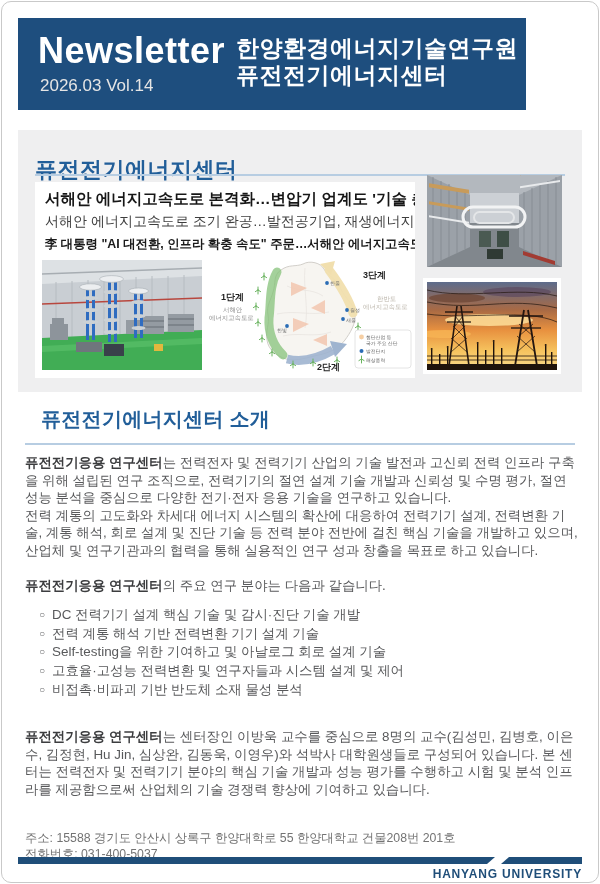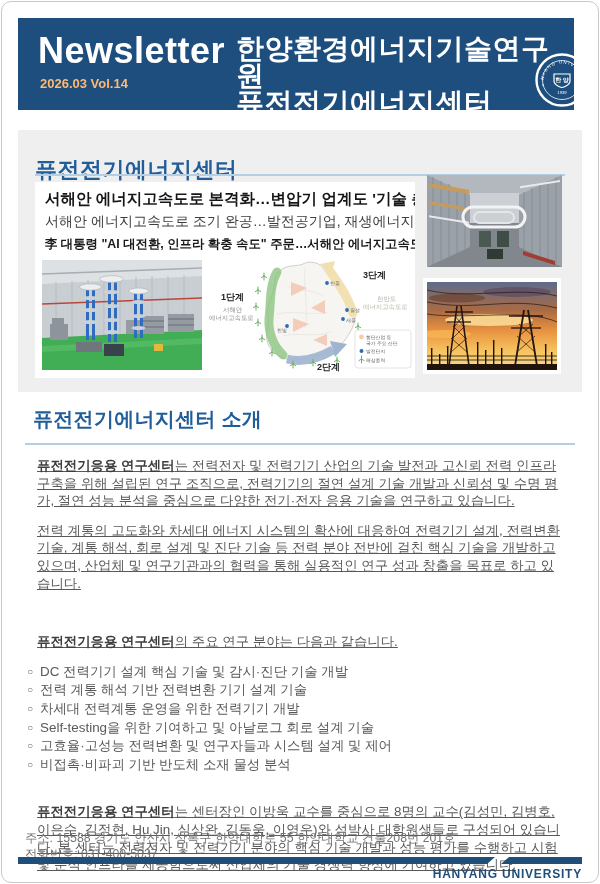--- a/index.html
+++ b/index.html
@@ -1,47 +1,47 @@
 <!DOCTYPE html>
 <html><head>
 <meta charset="utf-8">
 <style>
   html,body{margin:0;padding:0;background:#ffffff;}
   .page{position:relative;width:600px;height:884px;background:#fff;overflow:hidden;
         font-family:"Liberation Sans","DejaVu Sans",sans-serif;}
   .page-border{position:absolute;inset:1px;border:1px solid #c9c9c9;border-radius:10px;pointer-events:none;}
 
   
-  .topbar{position:absolute;left:18px;top:18px;width:556px;height:92px;background:#1E4E7E;}
+  .topbar{position:absolute;left:18px;top:18px;width:508px;height:92px;background:#1E4E7E;}
   .nl-title{position:absolute;left:20px;top:12px;color:#fff;font-size:36px;font-weight:600;letter-spacing:0.5px;}
-  .nl-issue{position:absolute;left:22px;top:58px;color:#fdba74;font-size:13px;font-weight:700;}
-  .org{position:absolute;left:218px;top:17px;color:#fff;font-weight:700;font-size:28px;line-height:27px;letter-spacing:0.5px;}
+  .nl-issue{position:absolute;left:22px;top:58px;color:#e5e5e5;font-size:17px;font-weight:400;}
+  .org{position:absolute;left:218px;top:17px;color:#fff;font-weight:700;font-size:23px;line-height:27px;letter-spacing:0.5px;}
   .logo-wrap{position:absolute;left:516px;top:34px;width:56px;height:56px;}
 
   
   .panel{position:absolute;left:18px;top:130px;width:564px;height:262px;background:#efeff0;}
   .panel-title{position:absolute;left:17px;top:10px;color:#215E99;font-size:22px;font-weight:700;letter-spacing:0.5px;}
   .panel-rule{position:absolute;left:17px;top:44px;width:530px;height:2px;background:#B7CDE2;}
   .news-box{position:absolute;left:17px;top:52px;width:380px;height:196px;background:#ffffff;overflow:hidden;}
   .hl1{position:absolute;left:10px;top:7px;font-size:15.5px;font-weight:700;color:#161616;white-space:nowrap;}
   .hl2{position:absolute;left:10px;top:31px;font-size:14px;font-weight:500;color:#3e3e3e;white-space:nowrap;}
   .hl3{position:absolute;left:10px;top:54px;font-size:12.4px;font-weight:700;color:#1a1a1a;white-space:nowrap;}
   .lab-photo{position:absolute;left:7px;top:78px;width:160px;height:110px;}
   .map-figure{position:absolute;left:172px;top:74px;width:206px;height:120px;}
   .img-factory{position:absolute;left:409px;top:45px;width:135px;height:92px;}
   .img-sunset{position:absolute;left:405px;top:148px;width:138px;height:96px;background:#fff;padding:4px;box-sizing:border-box;}
 
   
   .intro{position:absolute;left:25px;top:406px;width:553px;}
-  .intro-title{color:#215E99;font-size:20px;font-weight:700;letter-spacing:0.3px;margin:0 0 10px 8px;}
+  .intro-title{color:#215E99;font-size:20px;font-weight:700;letter-spacing:0.3px;margin:0 0 10px 16px;}
   .intro-rule{width:550px;height:2px;background:#B7CDE2;margin-bottom:9px;}
-  .para{margin:12px;font-size:13.4px;line-height:17.6px;color:#58595b;text-decoration:underline;}
+  .para{margin:0;font-size:13.4px;line-height:17.6px;color:#58595b;}
   .para .b{font-weight:700;color:#3c3d3f;}
   .spacer{height:17px;}
-  ul.fields{margin:0;padding:0;list-style:none;}
+  ul.fields{margin:12px;padding:0;list-style:none;}
   ul.fields li{font-size:13.4px;line-height:17.6px;color:#58595b;}
   ul.fields li::before{content:"○";font-size:10px;color:#6b6c6e;margin:0 7px 0 2px;position:relative;top:-1px;}
 
   
   .footer-text{position:absolute;left:25px;top:830px;font-size:12.3px;line-height:16px;color:#737373;}
   .bar{position:absolute;top:857px;height:7px;background:#1F4E79;}
   .bar1{left:18px;width:477px;clip-path:polygon(0 0,100% 0,calc(100% - 8px) 100%,0 100%);}
   .bar2{left:501px;width:81px;clip-path:polygon(8px 0,100% 0,100% 100%,0 100%);}
   .brand{position:absolute;right:18px;top:867px;color:#1F4E79;font-size:12px;font-weight:700;letter-spacing:0.8px;}
 
@@ -326,21 +326,20 @@
 
     <p class="para"><span class="b">퓨전전기응용 연구센터</span><span>는 전력전자 및 전력기기 산업의 기술 발전과 고신뢰 전력 인프라 구축을 위해 설립된 연구 조직으로, 전력기기의 절연 설계 기술 개발과 신뢰성 및 수명 평가, 절연 성능 분석을 중심으로 다양한 전기·전자 응용 기술을 연구하고 있습니다.</span></p>
     <p class="para">전력 계통의 고도화와 차세대 에너지 시스템의 확산에 대응하여 전력기기 설계, 전력변환 기술, 계통 해석, 회로 설계 및 진단 기술 등 전력 분야 전반에 걸친 핵심 기술을 개발하고 있으며, 산업체 및 연구기관과의 협력을 통해 실용적인 연구 성과 창출을 목표로 하고 있습니다.</p>
 
     <div class="spacer"></div>
 
     <p class="para"><span class="b">퓨전전기응용 연구센터</span><span>의 주요 연구 분야는 다음과 같습니다.</span></p>
     <ul class="fields">
       <li>DC 전력기기 설계 핵심 기술 및 감시·진단 기술 개발</li>
       <li>전력 계통 해석 기반 전력변환 기기 설계 기술</li>
-      <li>차세대 전력계통 운영을 위한 전력기기 개발</li>
       <li>Self-testing을 위한 기여하고 및 아날로그 회로 설계 기술</li>
       <li>고효율·고성능 전력변환 및 연구자들과 시스템 설계 및 제어</li>
       <li>비접촉·비파괴 기반 반도체 소재 물성 분석</li>
     </ul>
 
     <div class="spacer"></div>
 
     <p class="para"><span class="b">퓨전전기응용 연구센터</span><span>는 센터장인 이방욱 교수를 중심으로 8명의 교수(김성민, 김병호, 이은수, 김정현, Hu Jin, 심상완, 김동욱, 이영우)와 석박사 대학원생들로 구성되어 있습니다. 본 센터는 전력전자 및 전력기기 분야의 핵심 기술 개발과 성능 평가를 수행하고 시험 및 분석 인프라를 제공함으로써 산업체의 기술 경쟁력 향상에 기여하고 있습니다.</span></p>
   </section>
 

